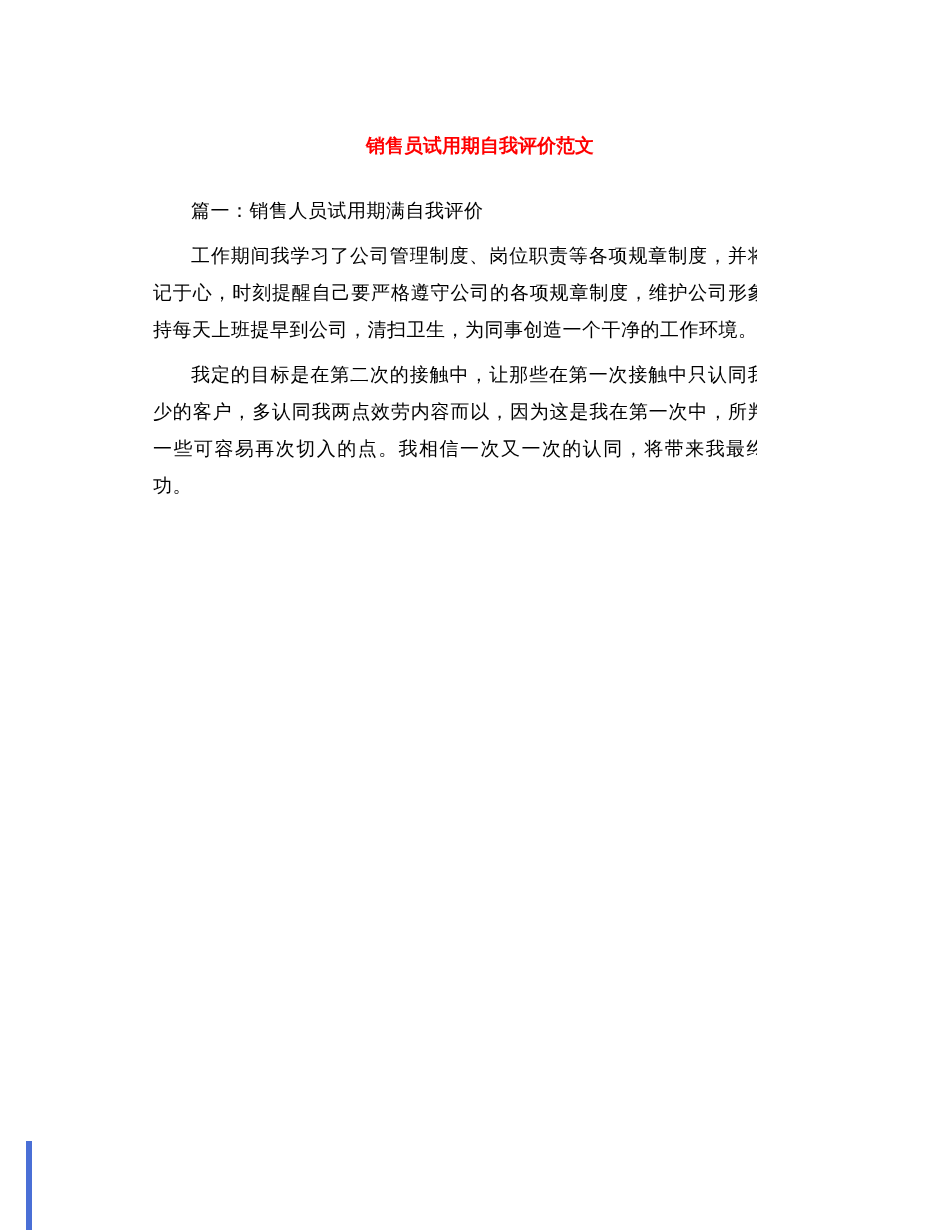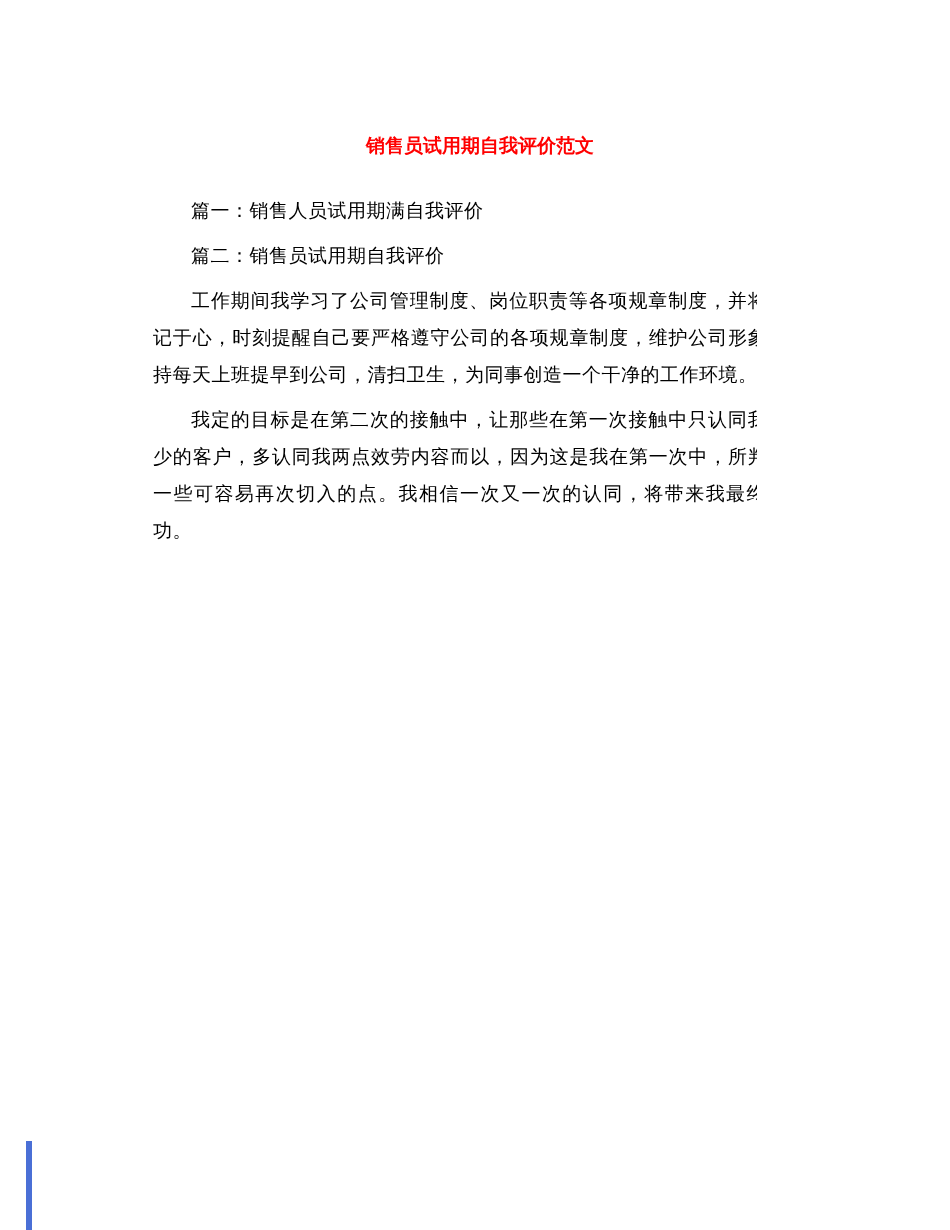--- a/index.html
+++ b/index.html
@@ -52,18 +52,17 @@
 <body>
 
 <div class="page">
 
   <div class="accent-bar"></div>
 
   <div class="content">
     <h1 class="title">销售员试用期自我评价范文</h1>
 
     <p class="para">篇一：销售人员试用期满自我评价</p>
-    <p class="para">篇二：销售员试用期自我评价</p>
     <p class="para">工作期间我学习了公司管理制度、岗位职责等各项规章制度，并将其牢记于心，时刻提醒自己要严格遵守公司的各项规章制度，维护公司形象。坚持每天上班提早到公司，清扫卫生，为同事创造一个干净的工作环境。</p>
     <p class="para">我定的目标是在第二次的接触中，让那些在第一次接触中只认同我效劳少的客户，多认同我两点效劳内容而以，因为这是我在第一次中，所判定的一些可容易再次切入的点。我相信一次又一次的认同，将带来我最终的成功。</p>
   </div>
 
 </div>
 
 </body></html>

